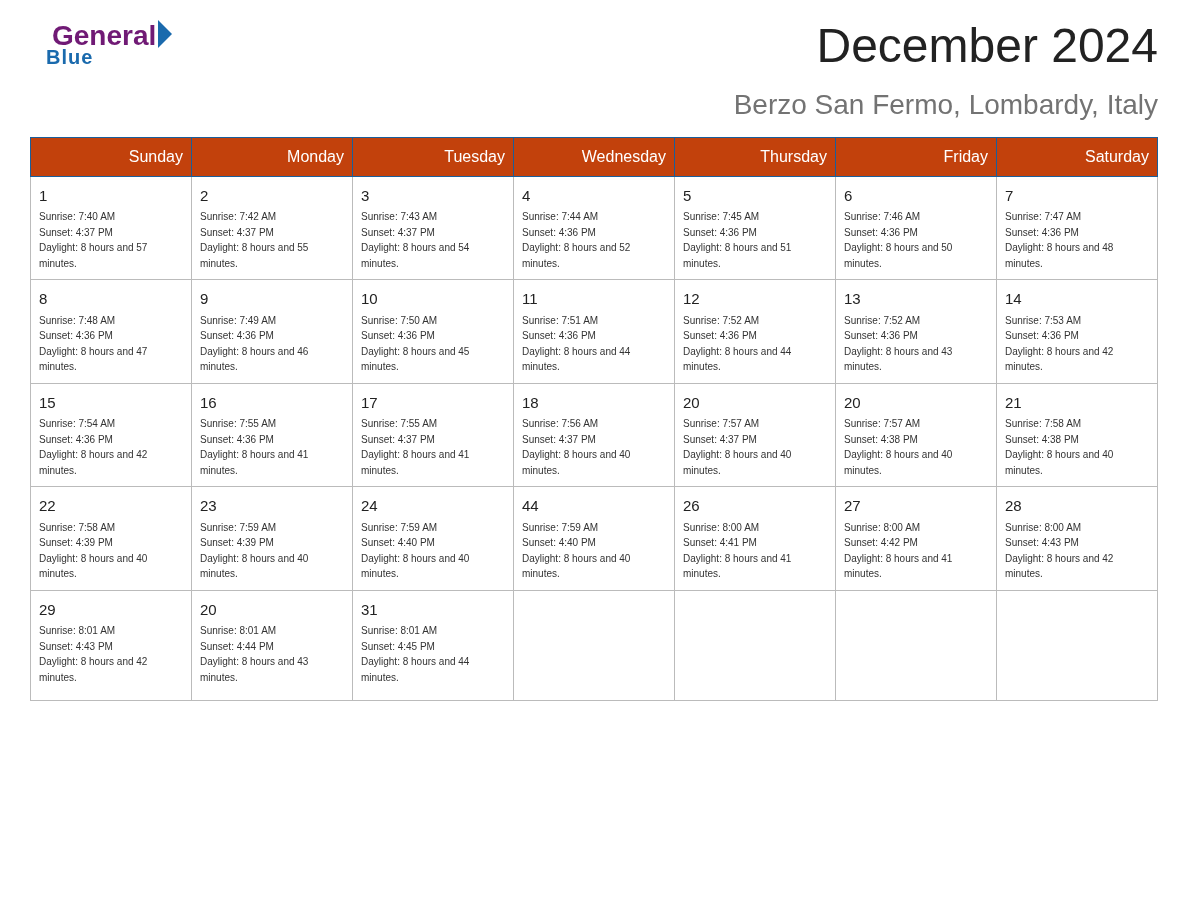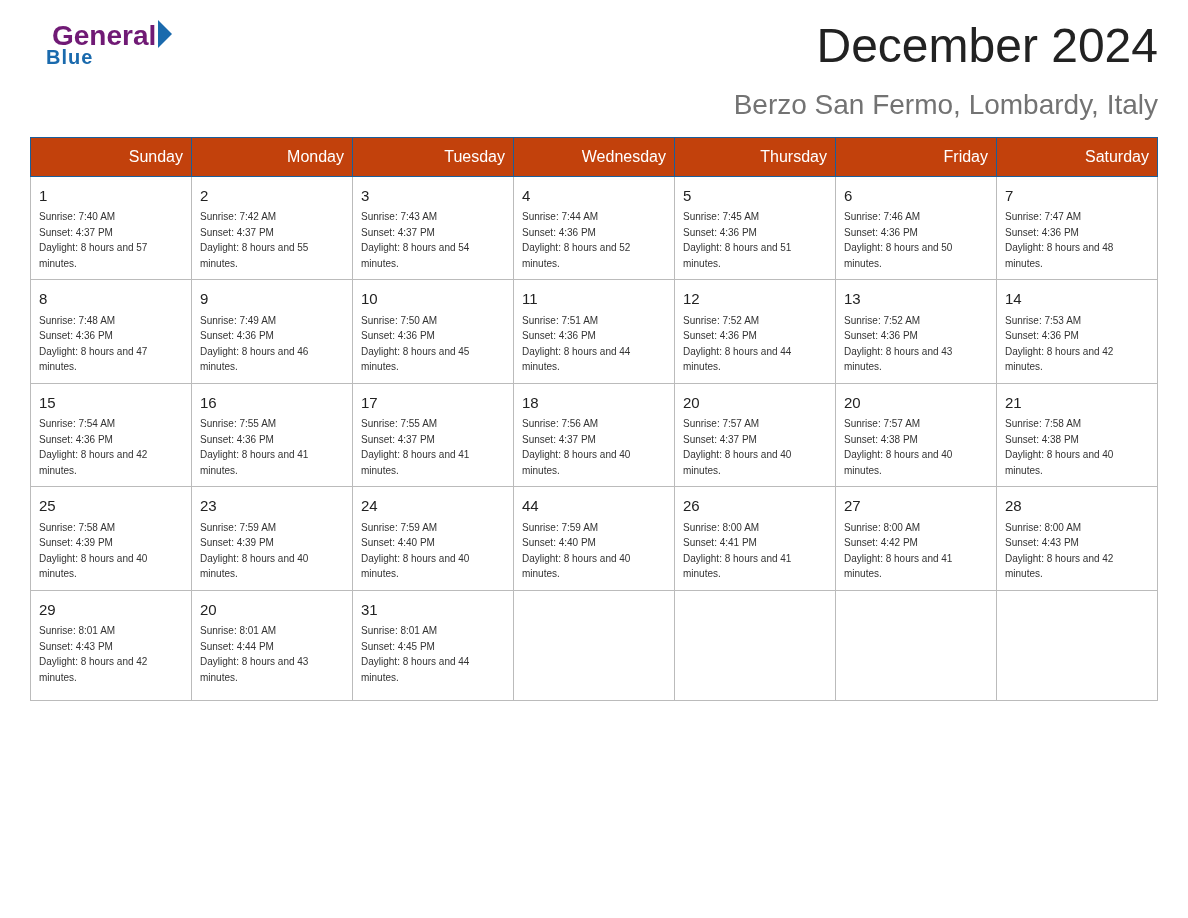--- a/index.html
+++ b/index.html
@@ -217,21 +217,21 @@
           <span class="day-num">20</span>
           <div class="day-info">Sunrise: 7:57 AM<br>Sunset: 4:38 PM<br>Daylight: 8 hours and 40 minutes.</div>
         </td>
         <td>
           <span class="day-num">21</span>
           <div class="day-info">Sunrise: 7:58 AM<br>Sunset: 4:38 PM<br>Daylight: 8 hours and 40 minutes.</div>
         </td>
       </tr>
       <tr>
         <td>
-          <span class="day-num">25</span>
+          <span class="day-num">22</span>
           <div class="day-info">Sunrise: 7:58 AM<br>Sunset: 4:39 PM<br>Daylight: 8 hours and 40 minutes.</div>
         </td>
         <td>
           <span class="day-num">23</span>
           <div class="day-info">Sunrise: 7:59 AM<br>Sunset: 4:39 PM<br>Daylight: 8 hours and 40 minutes.</div>
         </td>
         <td>
           <span class="day-num">24</span>
           <div class="day-info">Sunrise: 7:59 AM<br>Sunset: 4:40 PM<br>Daylight: 8 hours and 40 minutes.</div>
         </td>

